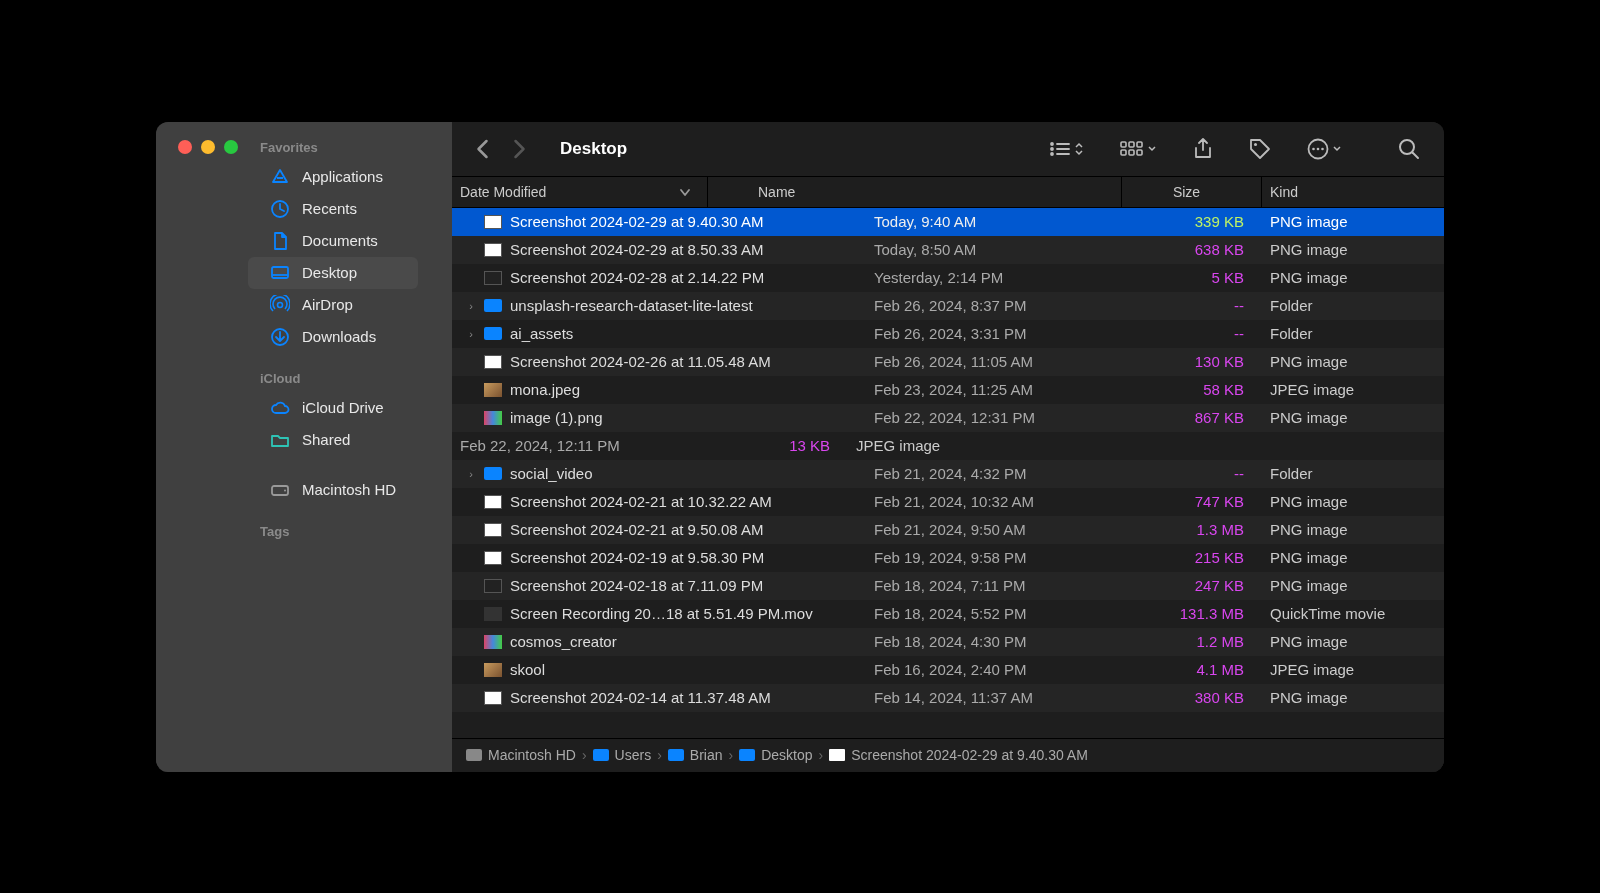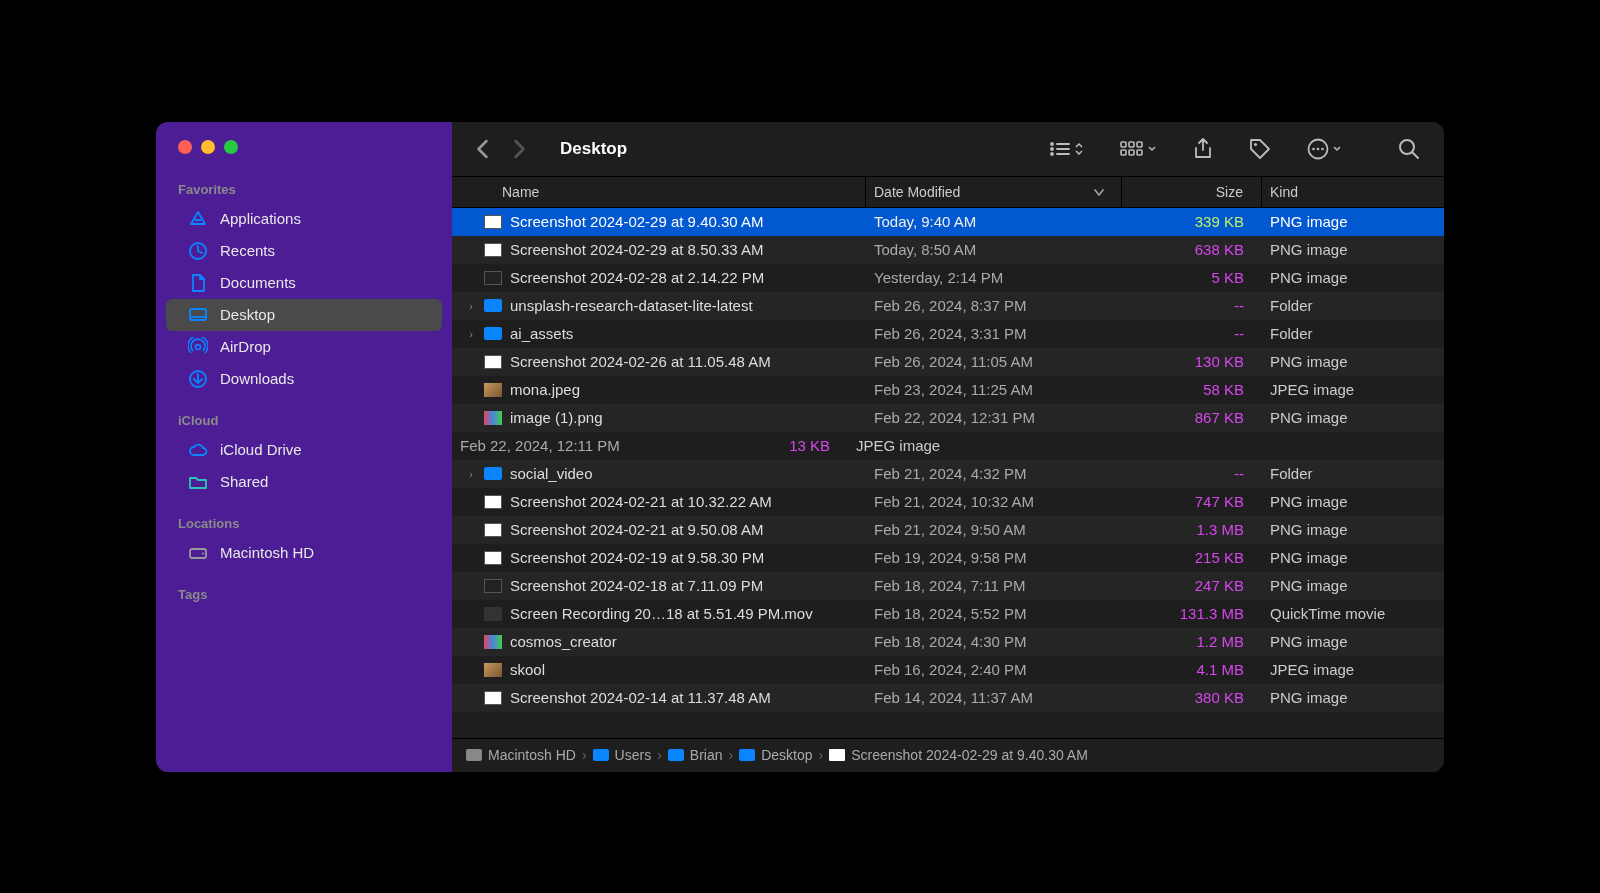--- a/index.html
+++ b/index.html
@@ -1,18 +1,18 @@
 <!DOCTYPE html>
 <html><head>
   <meta charset="utf-8">
   <style>
     * { margin: 0; padding: 0; box-sizing: border-box; font-family: -apple-system, BlinkMacSystemFont, "Segoe UI", sans-serif; }
     body { background: #000; width: 1600px; height: 893px; display: flex; align-items: center; justify-content: center; }
     .window { width: 1288px; height: 650px; background: #1e1e1e; border-radius: 12px; display: flex; overflow: hidden; box-shadow: 0 20px 60px rgba(0,0,0,0.5); }
-    .sidebar { width: 296px; background: #4c1d95; padding: 18px 0 12px 0; display: flex; flex-direction: column; }
+    .sidebar { width: 296px; background: #404040; padding: 18px 0 12px 0; display: flex; flex-direction: row; }
     .traffic-lights { display: flex; gap: 9px; padding-left: 22px; margin-bottom: 28px; }
     .traffic-light { width: 14px; height: 14px; border-radius: 50%; }
     .tl-red { background: #ff5f57; }
     .tl-yellow { background: #febc2e; }
     .tl-green { background: #28c840; }
     .side-section { margin-bottom: 18px; }
     .side-header { color: #8a8a8a; font-size: 13px; font-weight: 600; padding: 0 22px 6px; }
     .side-item { display: flex; align-items: center; gap: 12px; padding: 6px 22px; color: #e8e8e8; font-size: 15px; cursor: pointer; border-radius: 6px; margin: 0 10px; }
     .side-item.active { background: #4a4a4a; }
     .side-icon { width: 20px; height: 20px; display: flex; align-items: center; justify-content: center; color: #0a84ff; flex-shrink: 0; }
@@ -22,21 +22,21 @@
     .nav-btns { display: flex; gap: 24px; color: #999; }
     .nav-btn { cursor: pointer; }
     .window-title { color: #fff; font-size: 17px; font-weight: 600; margin-left: 18px; }
     .toolbar-spacer { flex: 1; }
     .toolbar-icon { color: #bbb; cursor: pointer; display: flex; align-items: center; gap: 3px; }
     .toolbar-group { display: flex; align-items: center; gap: 36px; }
     .columns-header { display: flex; height: 32px; align-items: center; border-top: 1px solid #000; border-bottom: 1px solid #000; background: #1e1e1e; color: #ccc; font-size: 14px; }
     .col { padding: 0 8px; border-right: 1px solid #000; height: 100%; display: flex; align-items: center; }
     .col-name { width: 414px; padding-left: 50px; }
     .col-date { width: 256px; justify-content: space-between; }
-    .col-size { width: 140px; justify-content: flex-end; padding-right: 18px; }
+    .col-size { width: 140px; justify-content: center; padding-right: 18px; }
     .col-kind { flex: 1; border-right: none; }
     .sort-arrow { color: #999; margin-right: 8px; }
     .file-list { flex: 1; overflow-y: auto; }
     .file-row { display: flex; height: 28px; align-items: center; color: #ddd; font-size: 15px; }
     .file-row:nth-child(even) { background: #252525; }
     .file-row.selected { background: #0158d0 !important; color: #fff; }
     .file-row .fcol-name { width: 414px; display: flex; align-items: center; gap: 8px; padding-left: 14px; overflow: hidden; white-space: nowrap; }
     .file-row .fcol-date { width: 256px; color: #aaa; padding-left: 8px; }
     .file-row.selected .fcol-date { color: #eee; }
     .file-row .fcol-size { width: 140px; text-align: right; padding-right: 18px; color: #d946ef; }
@@ -140,21 +140,20 @@
           <div class="side-item">
             <span class="side-icon gray">
               <svg width="20" height="20" viewBox="0 0 20 20">
                 <path d="M2 6 L8 6 L10 8 L18 8 L18 16 L2 16 Z" stroke="#2ec4b6" stroke-width="1.8" fill="none" stroke-linejoin="round"></path>
               </svg>
             </span>
             <span>Shared</span>
           </div>
         </div>
         <div class="side-section">
-          <div class="side-header">Locations</div>
           <div class="side-item">
             <span class="side-icon gray">
               <svg width="20" height="20" viewBox="0 0 20 20">
                 <rect x="2" y="6" width="16" height="9" rx="2" stroke="#999" stroke-width="1.8" fill="none"></rect>
                 <circle cx="15" cy="10.5" r="1" fill="#999"></circle>
               </svg>
             </span>
             <span>Macintosh HD</span>
           </div>
         </div>
@@ -234,31 +233,31 @@
         </span>
         <span class="toolbar-icon" style="margin-left:20px">
           <svg width="22" height="22" viewBox="0 0 22 22">
               <circle cx="9" cy="9" r="7" stroke="currentColor" stroke-width="2" fill="none"></circle>
               <line x1="14.5" y1="14.5" x2="20" y2="20" stroke="currentColor" stroke-width="2" stroke-linecap="round"></line>
             </svg>
         </span>
       </div>
     </div>
     <div class="columns-header">
-      <div class="col col-name">
-          <span>Name</span>
-        </div>
       <div class="col col-date">
           <span>Date Modified</span>
           <span class="sort-arrow">
             <svg width="12" height="10" viewBox="0 0 12 10">
               <path d="M2 3 L6 8 L10 3" stroke="currentColor" stroke-width="1.8" fill="none" stroke-linecap="round" stroke-linejoin="round"></path>
             </svg>
           </span>
         </div>
+      <div class="col col-name">
+          <span>Name</span>
+        </div>
       <div class="col col-size">
           <span>Size</span>
         </div>
       <div class="col col-kind">
           <span>Kind</span>
         </div>
     </div>
     <div class="file-list" id="file-list">
         <div class="file-row selected">
           <div class="fcol-name">

